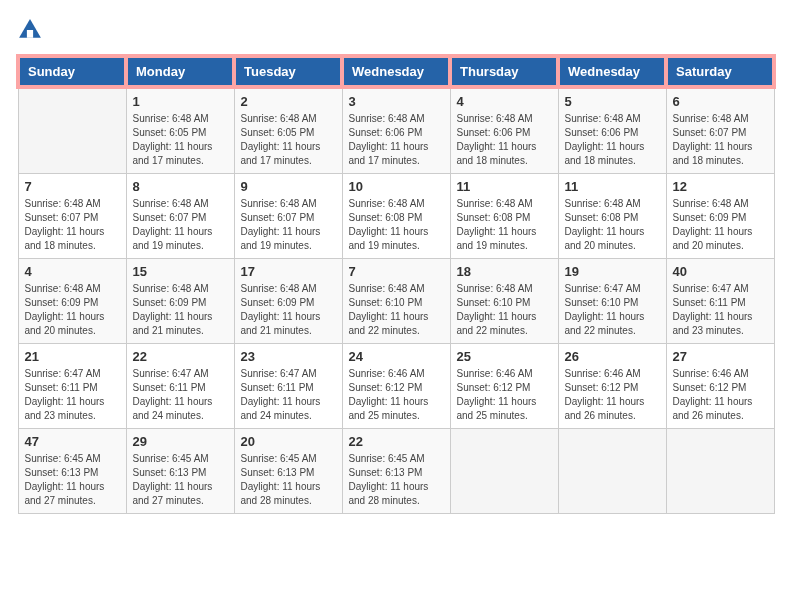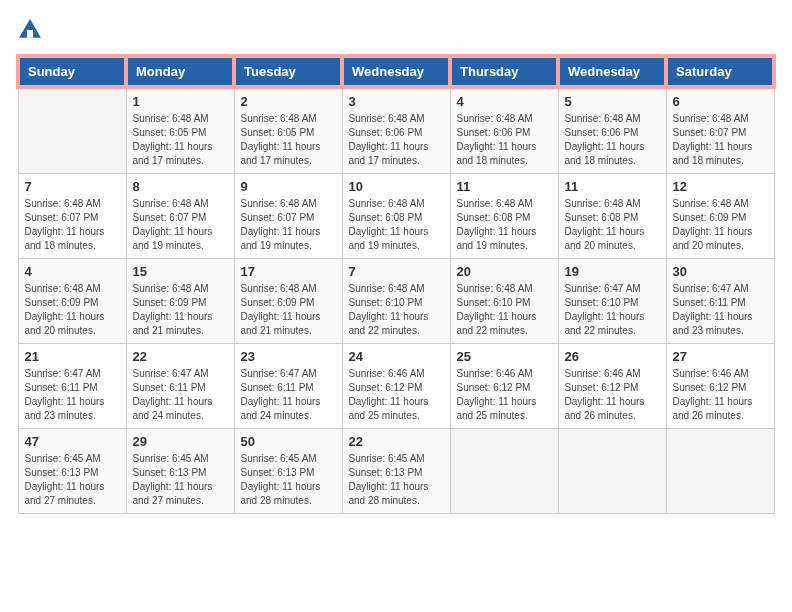--- a/index.html
+++ b/index.html
@@ -194,29 +194,29 @@
         </td>
         <td>
           <div class="day-number">17</div>
           <div class="day-info">Sunrise: 6:48 AM<br>Sunset: 6:09 PM<br>Daylight: 11 hours and 21 minutes.</div>
         </td>
         <td>
           <div class="day-number">7</div>
           <div class="day-info">Sunrise: 6:48 AM<br>Sunset: 6:10 PM<br>Daylight: 11 hours and 22 minutes.</div>
         </td>
         <td>
-          <div class="day-number">20</div>
+          <div class="day-number">18</div>
           <div class="day-info">Sunrise: 6:48 AM<br>Sunset: 6:10 PM<br>Daylight: 11 hours and 22 minutes.</div>
         </td>
         <td>
           <div class="day-number">19</div>
           <div class="day-info">Sunrise: 6:47 AM<br>Sunset: 6:10 PM<br>Daylight: 11 hours and 22 minutes.</div>
         </td>
         <td>
-          <div class="day-number">30</div>
+          <div class="day-number">40</div>
           <div class="day-info">Sunrise: 6:47 AM<br>Sunset: 6:11 PM<br>Daylight: 11 hours and 23 minutes.</div>
         </td>
       </tr>
       <tr>
         <td>
           <div class="day-number">21</div>
           <div class="day-info">Sunrise: 6:47 AM<br>Sunset: 6:11 PM<br>Daylight: 11 hours and 23 minutes.</div>
         </td>
         <td>
           <div class="day-number">22</div>
@@ -246,21 +246,21 @@
       <tr>
         <td>
           <div class="day-number">47</div>
           <div class="day-info">Sunrise: 6:45 AM<br>Sunset: 6:13 PM<br>Daylight: 11 hours and 27 minutes.</div>
         </td>
         <td>
           <div class="day-number">29</div>
           <div class="day-info">Sunrise: 6:45 AM<br>Sunset: 6:13 PM<br>Daylight: 11 hours and 27 minutes.</div>
         </td>
         <td>
-          <div class="day-number">50</div>
+          <div class="day-number">20</div>
           <div class="day-info">Sunrise: 6:45 AM<br>Sunset: 6:13 PM<br>Daylight: 11 hours and 28 minutes.</div>
         </td>
         <td>
           <div class="day-number">22</div>
           <div class="day-info">Sunrise: 6:45 AM<br>Sunset: 6:13 PM<br>Daylight: 11 hours and 28 minutes.</div>
         </td>
         <td class="empty-cell"></td>
         <td class="empty-cell"></td>
         <td class="empty-cell"></td>
       </tr>

